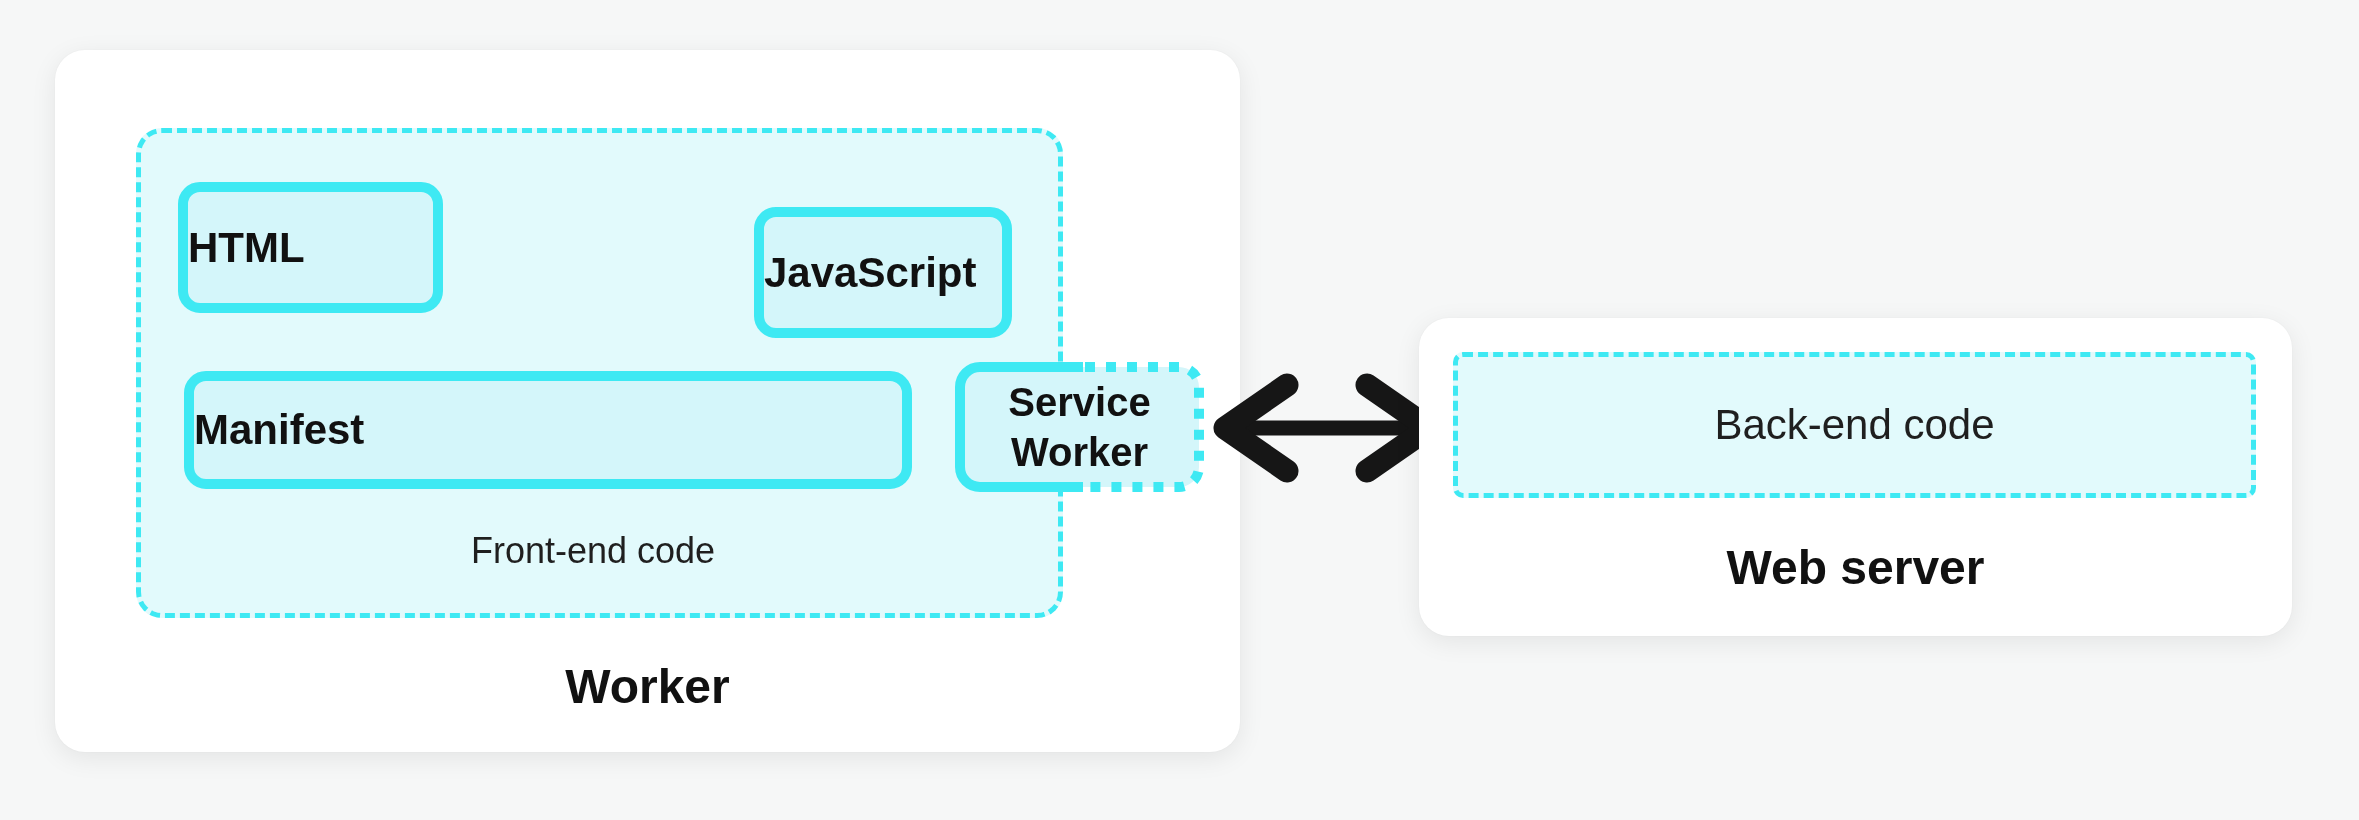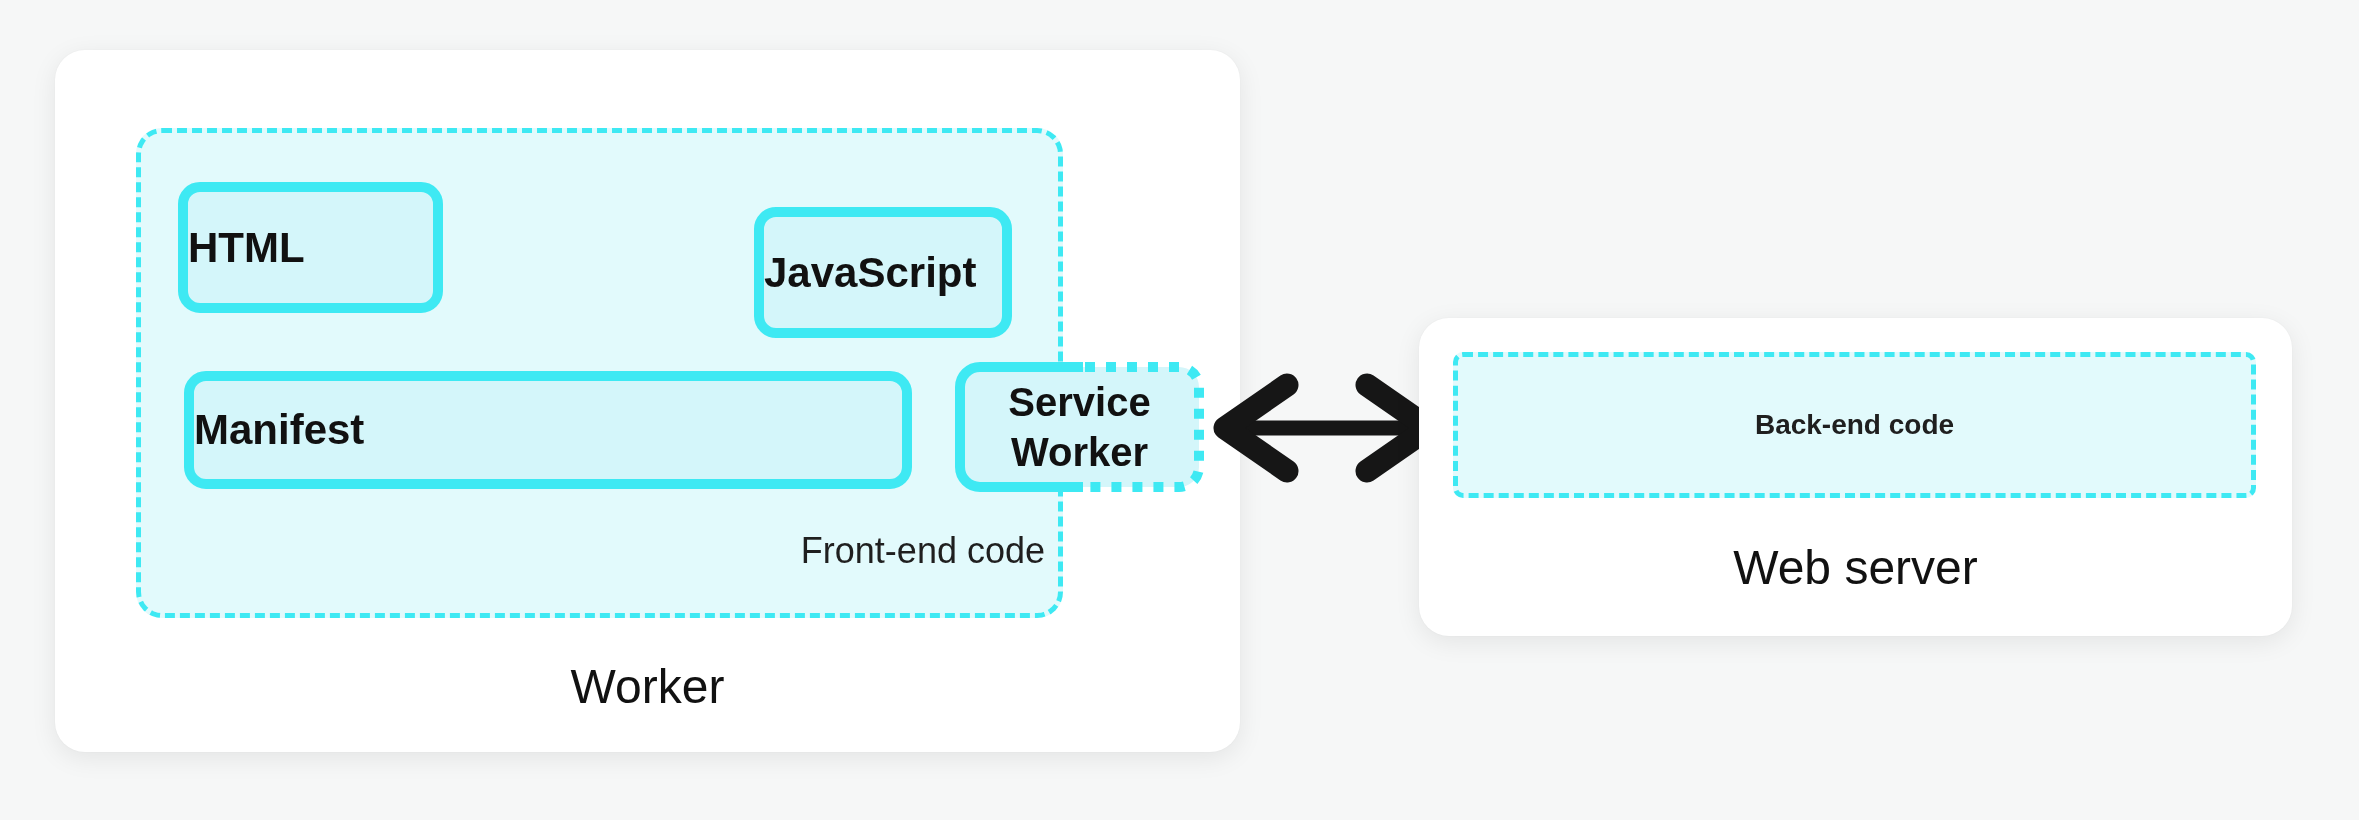--- a/index.html
+++ b/index.html
@@ -66,31 +66,31 @@
   .sw-label{
     position:absolute;inset:0;
     display:flex;align-items:center;justify-content:center;
     font-weight:bold;font-size:40px;line-height:1.25;
     text-align:center;color:var(--text);
     padding:0 28px;
   }
 
   .container-label{
     position:absolute;left:0;right:13px;top:396px;
-    text-align:right;
+    text-align:center;
     font-size:36px;font-weight:normal;color:var(--label-text);
     line-height:44px;
   }
   .backend-label{
-    font-size:28px;font-weight:bold;color:var(--label-text);
+    font-size:42px;font-weight:normal;color:var(--label-text);
   }
   .card-title{
     position:absolute;left:0;right:0;
     text-align:center;
-    font-size:48px;font-weight:normal;color:var(--text);
+    font-size:48px;font-weight:bold;color:var(--text);
     line-height:56px;
   }
   .device-title{top:609px;}
   .server-title{top:222px;}
 
   .arrow{position:absolute;left:1210px;top:368px;}
   .arrow-shaft{stroke:var(--arrow-color);stroke-width:15px;}
   .arrow-head{fill:none;stroke:var(--arrow-color);stroke-width:23px;stroke-linecap:round;stroke-linejoin:round;}
 </style>
 </head>

